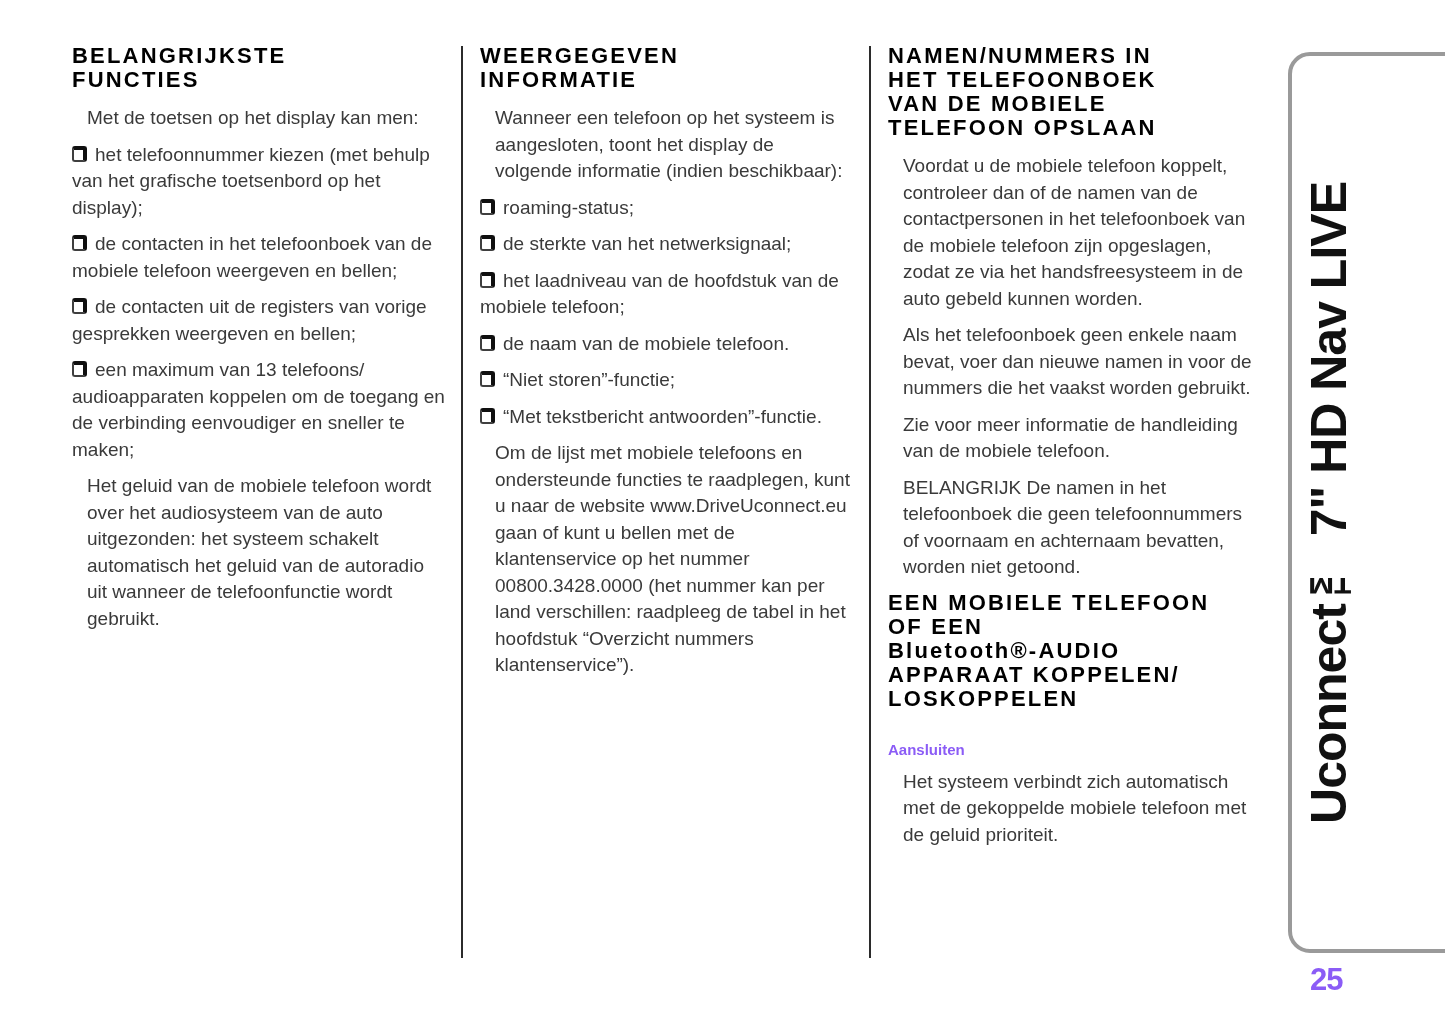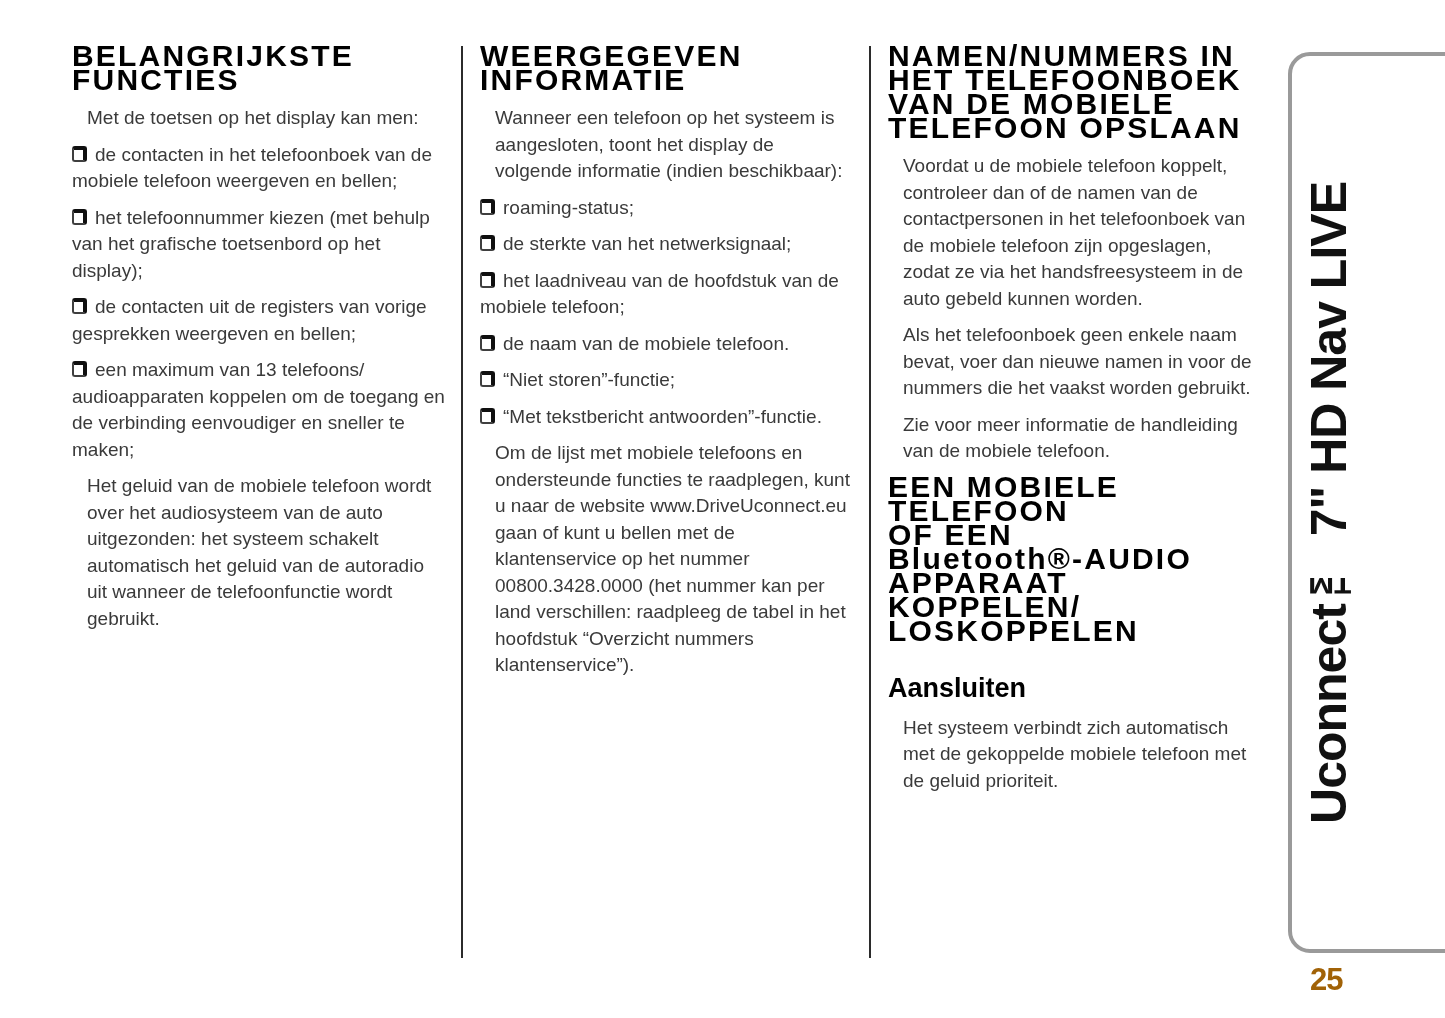--- a/index.html
+++ b/index.html
@@ -8,59 +8,59 @@
     font-family:"Liberation Sans","DejaVu Sans",sans-serif;color:#3a3a3a;
     -webkit-font-smoothing:antialiased;
   }
   .columns{position:absolute;left:72px;top:44px;display:flex;}
   .col{width:373px;flex:0 0 373px;}
   .vdiv{width:2px;flex:0 0 2px;height:912px;background:#2b2b2b;margin-top:2px;}
   .vdiv.d1{margin-left:16px;margin-right:17px;}
   .vdiv.d2{margin-left:16px;margin-right:17px;}
 
   h2{
-    font-size:30px;line-height:24px;font-weight:800;letter-spacing:2.2px;
+    font-size:22px;line-height:24px;font-weight:800;letter-spacing:2.2px;
     color:#000;margin:0 0 13px 0;white-space:pre-line;
   }
   h2.second{}
-  .subhead{font-size:27px;font-weight:bold;color:#000000;margin:30px 0 11px 0;}
+  .subhead{font-size:15px;font-weight:bold;color:#8b5cf6;margin:30px 0 11px 0;}
   p{font-size:19px;line-height:26.5px;margin:0 0 10px 15px;}
   p.bullet{margin:0 0 10px 0;}
   .bicon{
     display:inline-block;width:9px;height:10px;
     border:2px solid #3f3f3f;border-top:4px solid #0f0f0f;border-right:4px solid #0f0f0f;
     border-radius:3px;margin-right:8px;vertical-align:-1px;background:#fff;
   }
   .tab{
     position:absolute;left:1288px;top:52px;width:240px;height:901px;
     border:4px solid #9a9a9a;border-radius:22px;box-sizing:border-box;
     display:flex;align-items:center;
   }
   .tab-label{
     writing-mode:vertical-rl;transform:rotate(180deg);
     font-size:50px;font-weight:bold;letter-spacing:-1px;color:#111;
     margin-left:8px;white-space:nowrap;
   }
   .page-number{
     position:absolute;left:1310px;top:962px;
-    font-size:31px;font-weight:bold;letter-spacing:-1px;color:#a16207;
+    font-size:31px;font-weight:bold;letter-spacing:-1px;color:#8b5cf6;
   }
 </style>
 </head>
 <body>
 
 <div class="columns">
 
   <section class="col">
     <h2>BELANGRIJKSTE
 FUNCTIES</h2>
     <p>Met de toetsen op het display kan men:</p>
 
+    <p class="bullet"><span class="bicon"></span><span>het telefoonnummer kiezen (met behulp van het grafische toetsenbord op het display);</span></p>
     <p class="bullet"><span class="bicon"></span><span>de contacten in het telefoonboek van de mobiele telefoon weergeven en bellen;</span></p>
-    <p class="bullet"><span class="bicon"></span><span>het telefoonnummer kiezen (met behulp van het grafische toetsenbord op het display);</span></p>
     <p class="bullet"><span class="bicon"></span><span>de contacten uit de registers van vorige gesprekken weergeven en bellen;</span></p>
     <p class="bullet"><span class="bicon"></span><span>een maximum van 13 telefoons/ audioapparaten koppelen om de toegang en de verbinding eenvoudiger en sneller te maken;</span></p>
 
     <p>Het geluid van de mobiele telefoon wordt over het audiosysteem van de auto uitgezonden: het systeem schakelt automatisch het geluid van de autoradio uit wanneer de telefoonfunctie wordt gebruikt.</p>
   </section>
 
   <div class="vdiv d1"></div>
 
   <section class="col">
     <h2>WEERGEGEVEN
@@ -80,20 +80,21 @@
   <div class="vdiv d2"></div>
 
   <section class="col">
     <h2>NAMEN/NUMMERS IN
 HET TELEFOONBOEK
 VAN DE MOBIELE
 TELEFOON OPSLAAN</h2>
     <p>Voordat u de mobiele telefoon koppelt, controleer dan of de namen van de contactpersonen in het telefoonboek van de mobiele telefoon zijn opgeslagen, zodat ze via het handsfreesysteem in de auto gebeld kunnen worden.</p>
     <p>Als het telefoonboek geen enkele naam bevat, voer dan nieuwe namen in voor de nummers die het vaakst worden gebruikt.</p>
     <p>Zie voor meer informatie de handleiding van de mobiele telefoon.</p>
+    <p>BELANGRIJK De namen in het telefoonboek die geen telefoonnummers of voornaam en achternaam bevatten, worden niet getoond.</p>
 
     <h2 class="second">EEN MOBIELE TELEFOON
 OF EEN
 Bluetooth®-AUDIO
 APPARAAT KOPPELEN/
 LOSKOPPELEN</h2>
     <div class="subhead">Aansluiten</div>
     <p>Het systeem verbindt zich automatisch met de gekoppelde mobiele telefoon met de geluid prioriteit.</p>
   </section>
 

